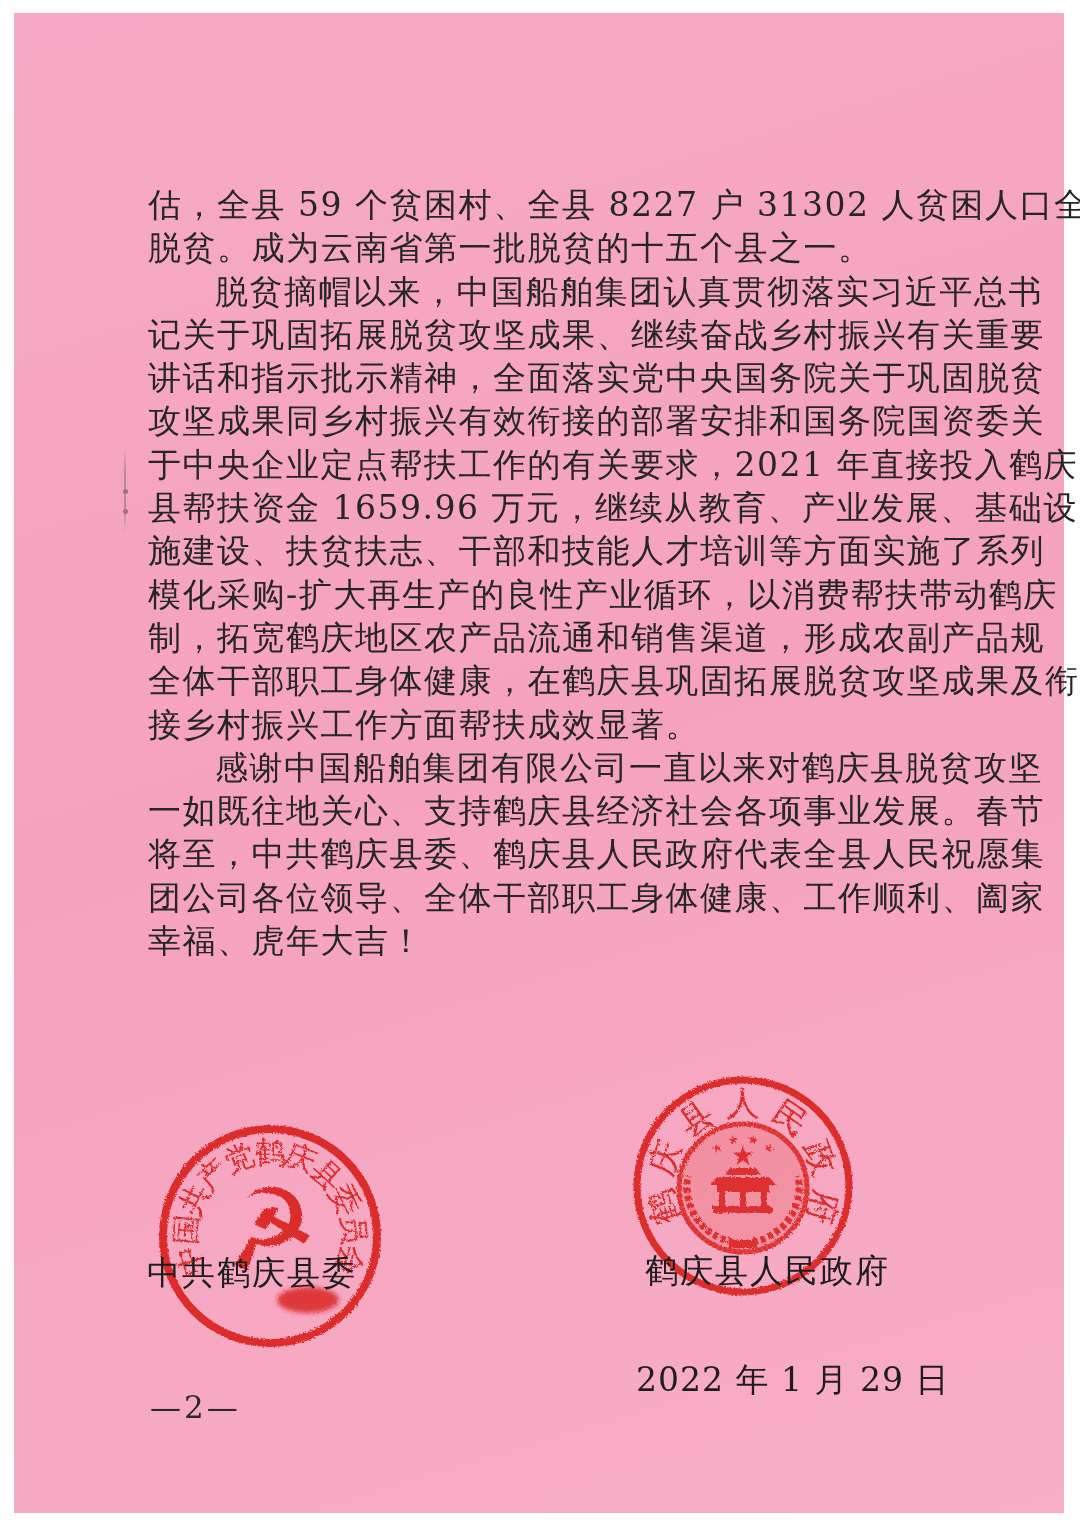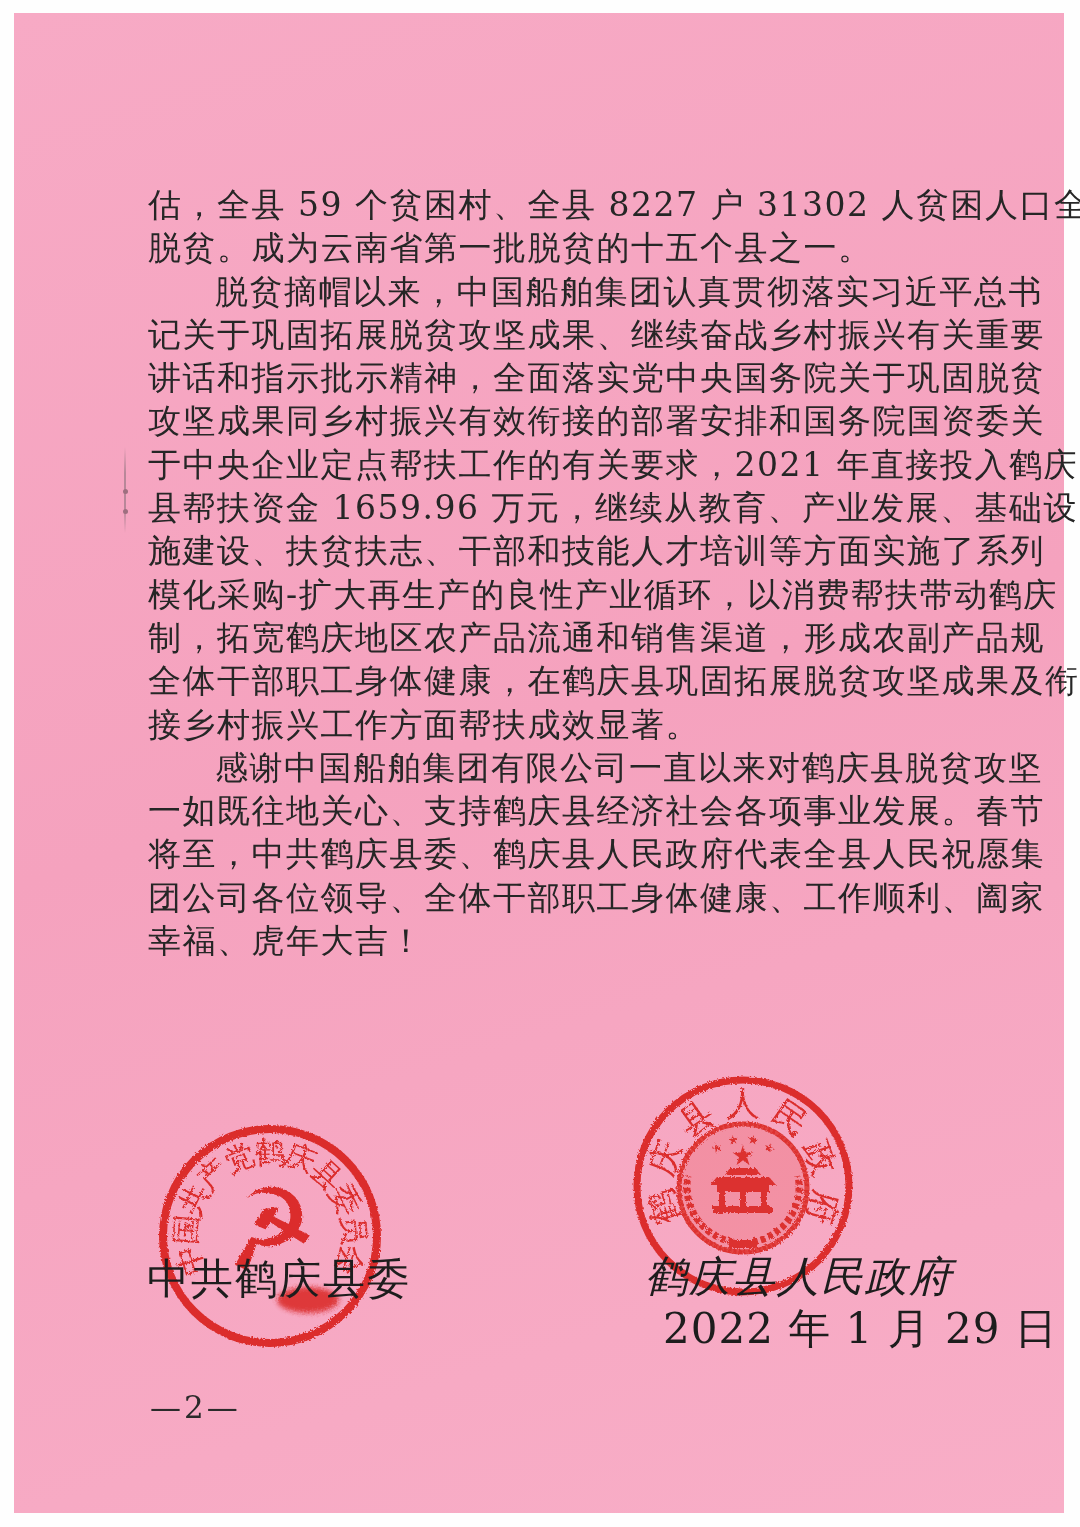--- a/index.html
+++ b/index.html
@@ -16,26 +16,26 @@
   }
   
   .bodytext{position:absolute;left:134px;top:170px;width:802px;}
   .line{
     height:43.3px;line-height:43.3px;font-size:33px;color:#262626;
     letter-spacing:1.5px;white-space:nowrap;
   }
   .line.indent{padding-left:67px;}
   
   .sig{
-    position:absolute;font-size:42px;color:#1d1d1d;letter-spacing:2px;
+    position:absolute;font-size:33px;color:#1d1d1d;letter-spacing:2px;
     white-space:nowrap;z-index:5;
   }
   #sig-left{left:133px;top:1238px;}
-  #sig-right{left:631px;top:1236px;font-style:italic;}
-  #sig-date{left:622px;top:1288px;letter-spacing:1px;margin-left:27px;}
+  #sig-right{left:631px;top:1236px;}
+  #sig-date{left:622px;top:1345px;letter-spacing:1px;}
   #page-number{
     position:absolute;left:136px;top:1376px;font-size:31px;color:#2a2a2a;
     letter-spacing:3px;
   }
   
   .seal{position:absolute;mix-blend-mode:multiply;z-index:4;}
   #seal-left{left:141px;top:1108px;}
   #seal-right{left:615px;top:1059px;}
   .ring-char{font-family:"DejaVu Serif","DejaVu Sans",serif;}
   

